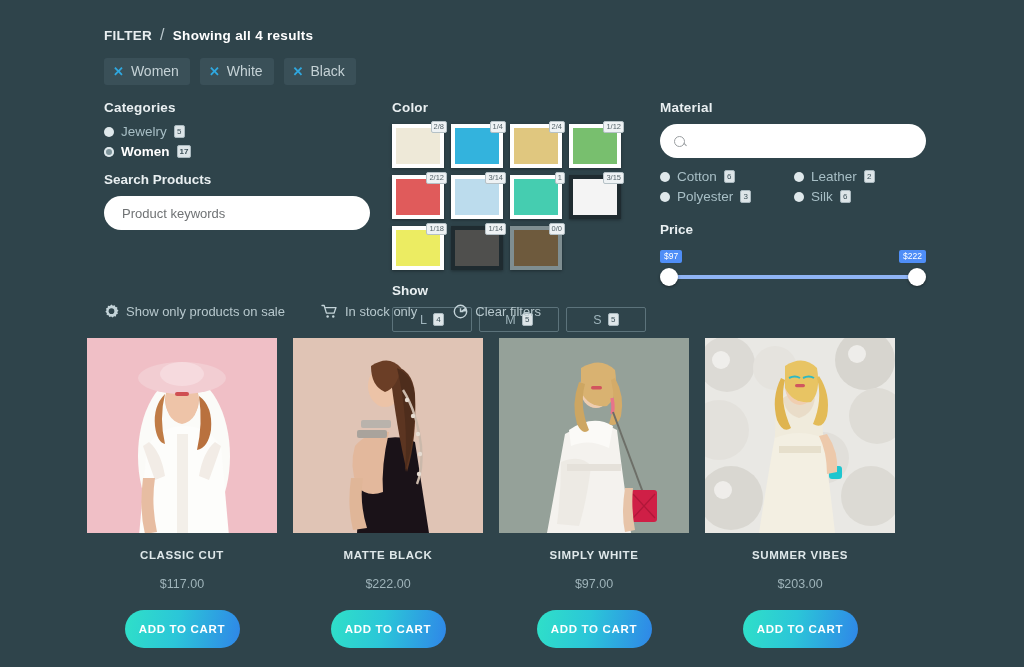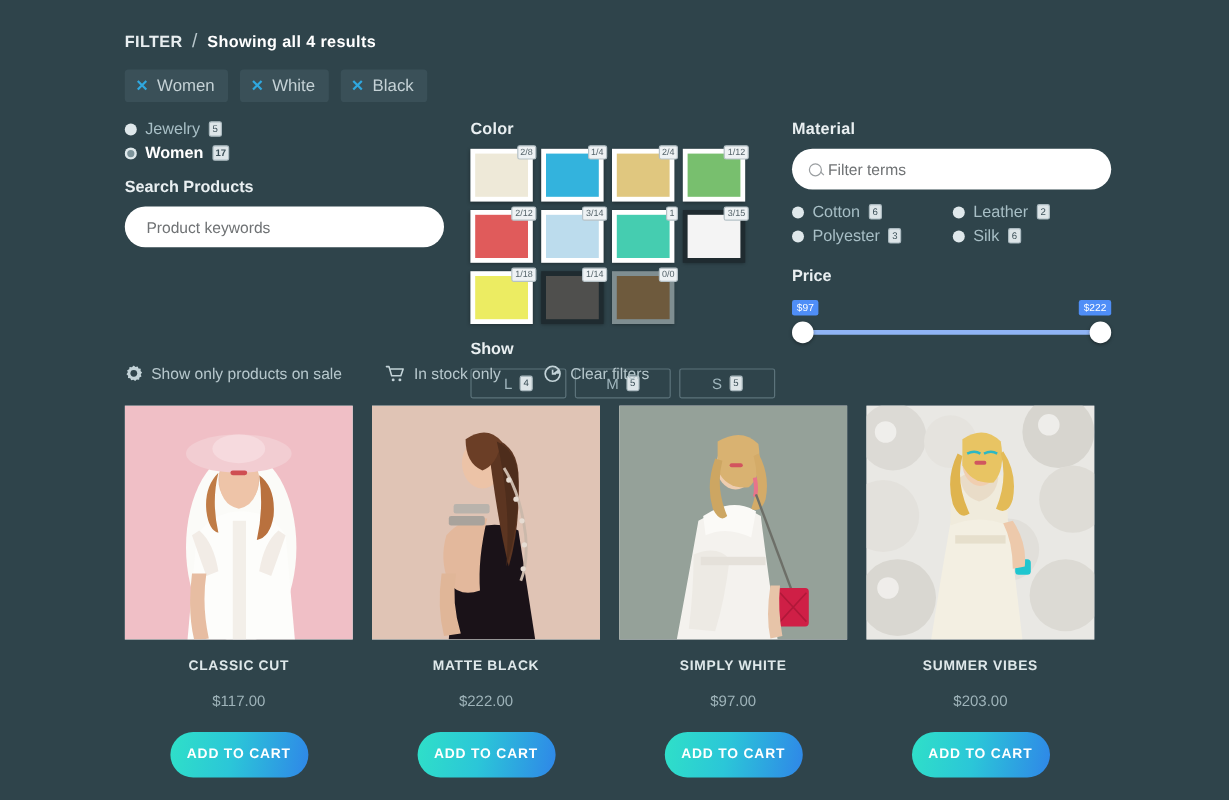--- a/index.html
+++ b/index.html
@@ -273,21 +273,21 @@
   .tool {
     display: flex;
     align-items: center;
     gap: 7px;
   }
   .tool svg { display: block; }
 
   
   .grid {
     position: absolute;
-    left: 104px;
+    left: 87px;
     top: 338px;
     width: 820px;
     display: flex;
     gap: 16px;
   }
   .card { width: 190px; }
   .thumb {
     width: 190px; height: 195px;
     overflow: hidden;
     position: relative;
@@ -343,20 +343,21 @@
       <span class="x">✕</span>
       <span>White</span>
     </div>
     <div class="chip">
       <span class="x">✕</span>
       <span>Black</span>
     </div>
   </div>
 
   <div class="col-cat">
+    <div class="sect-title">Categories</div>
 
     <div class="radio-row">
       <span class="radio"></span>
       <span>Jewelry</span>
       <span class="cnt">5</span>
     </div>
     <div class="radio-row active">
       <span class="radio on"></span>
       <span>Women</span>
       <span class="cnt">17</span>
@@ -431,21 +432,20 @@
         <span class="cnt">5</span>
       </button>
     </div>
   </div>
 
   <div class="col-mat">
     <div class="sect-title">Material</div>
 
     <div class="mat-input-wrap">
       <span class="mag"></span>
-      <input class="mat-input" type="text" placeholder="Filter terms" style="">
     </div>
 
     <div class="mat-grid">
       <div class="radio-row">
         <span class="radio"></span>
         <span>Cotton</span>
         <span class="cnt">6</span>
       </div>
       <div class="radio-row">
         <span class="radio"></span>

